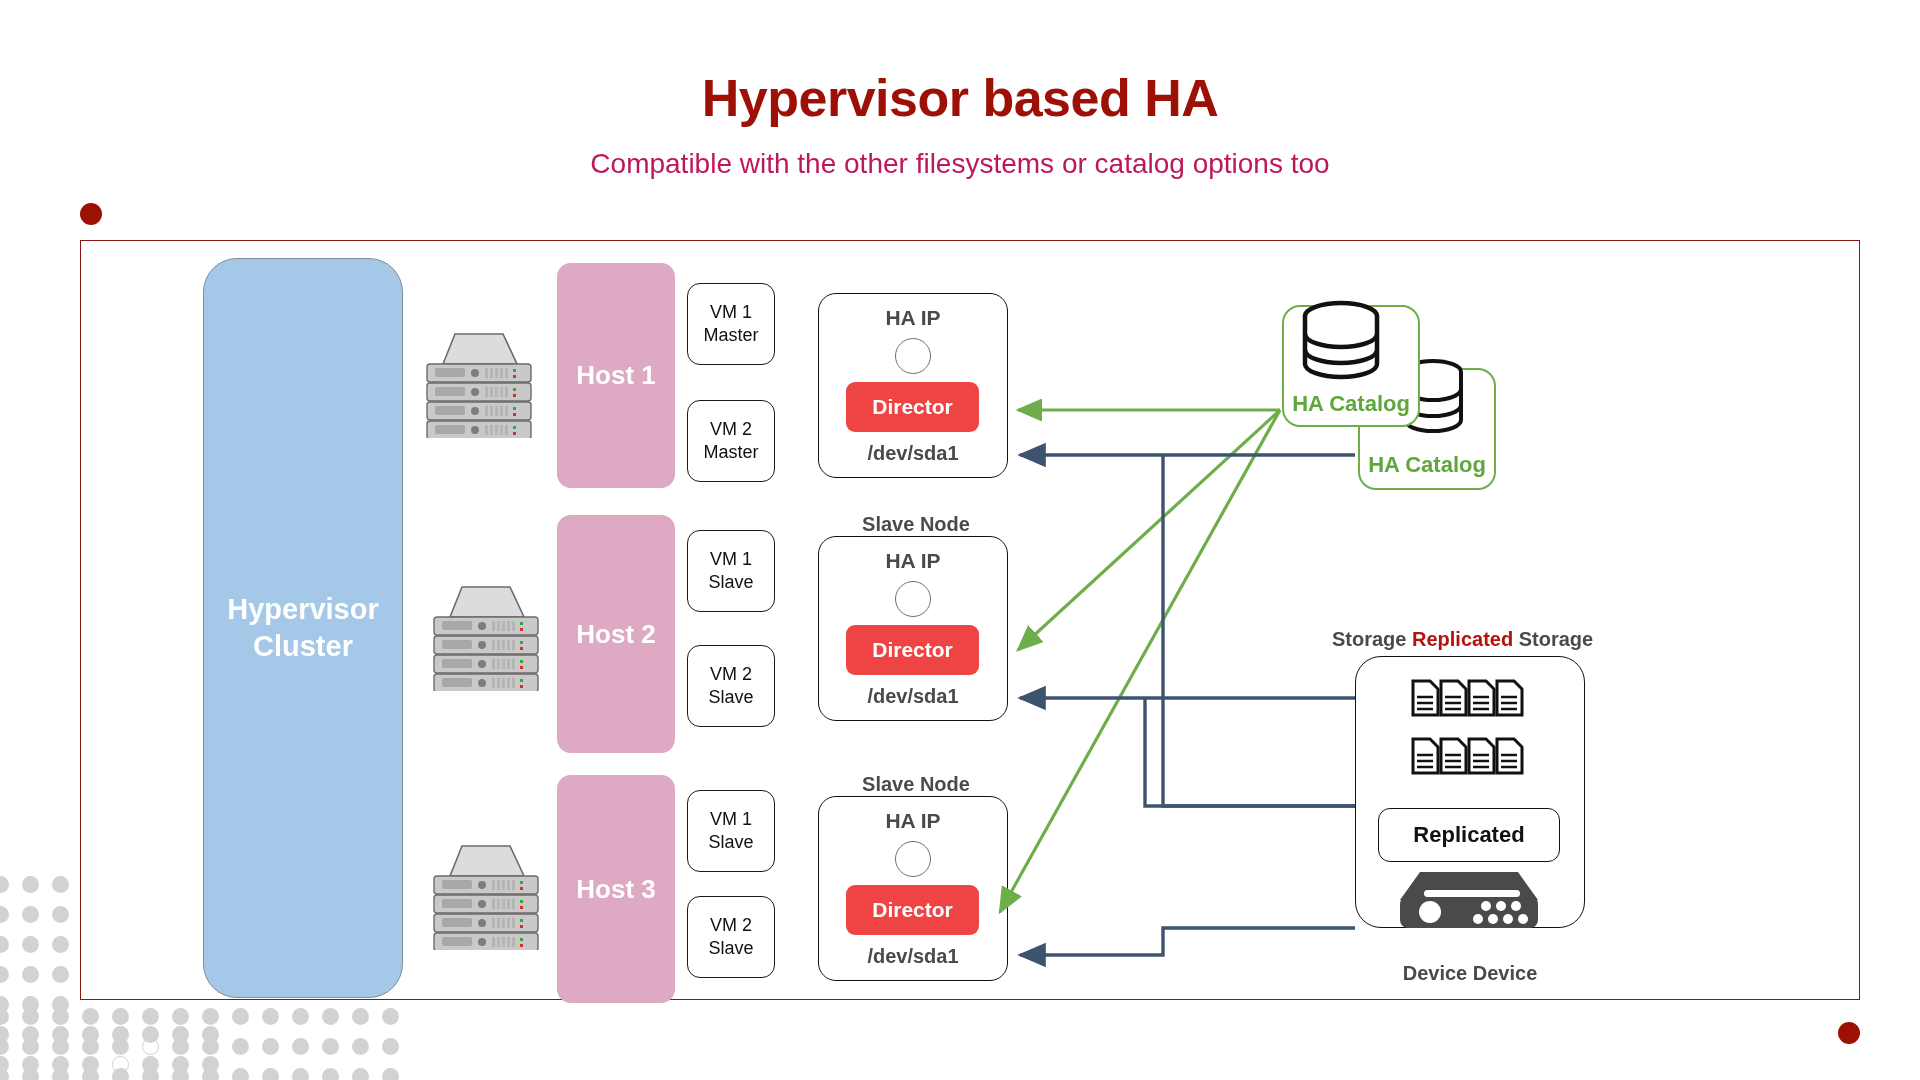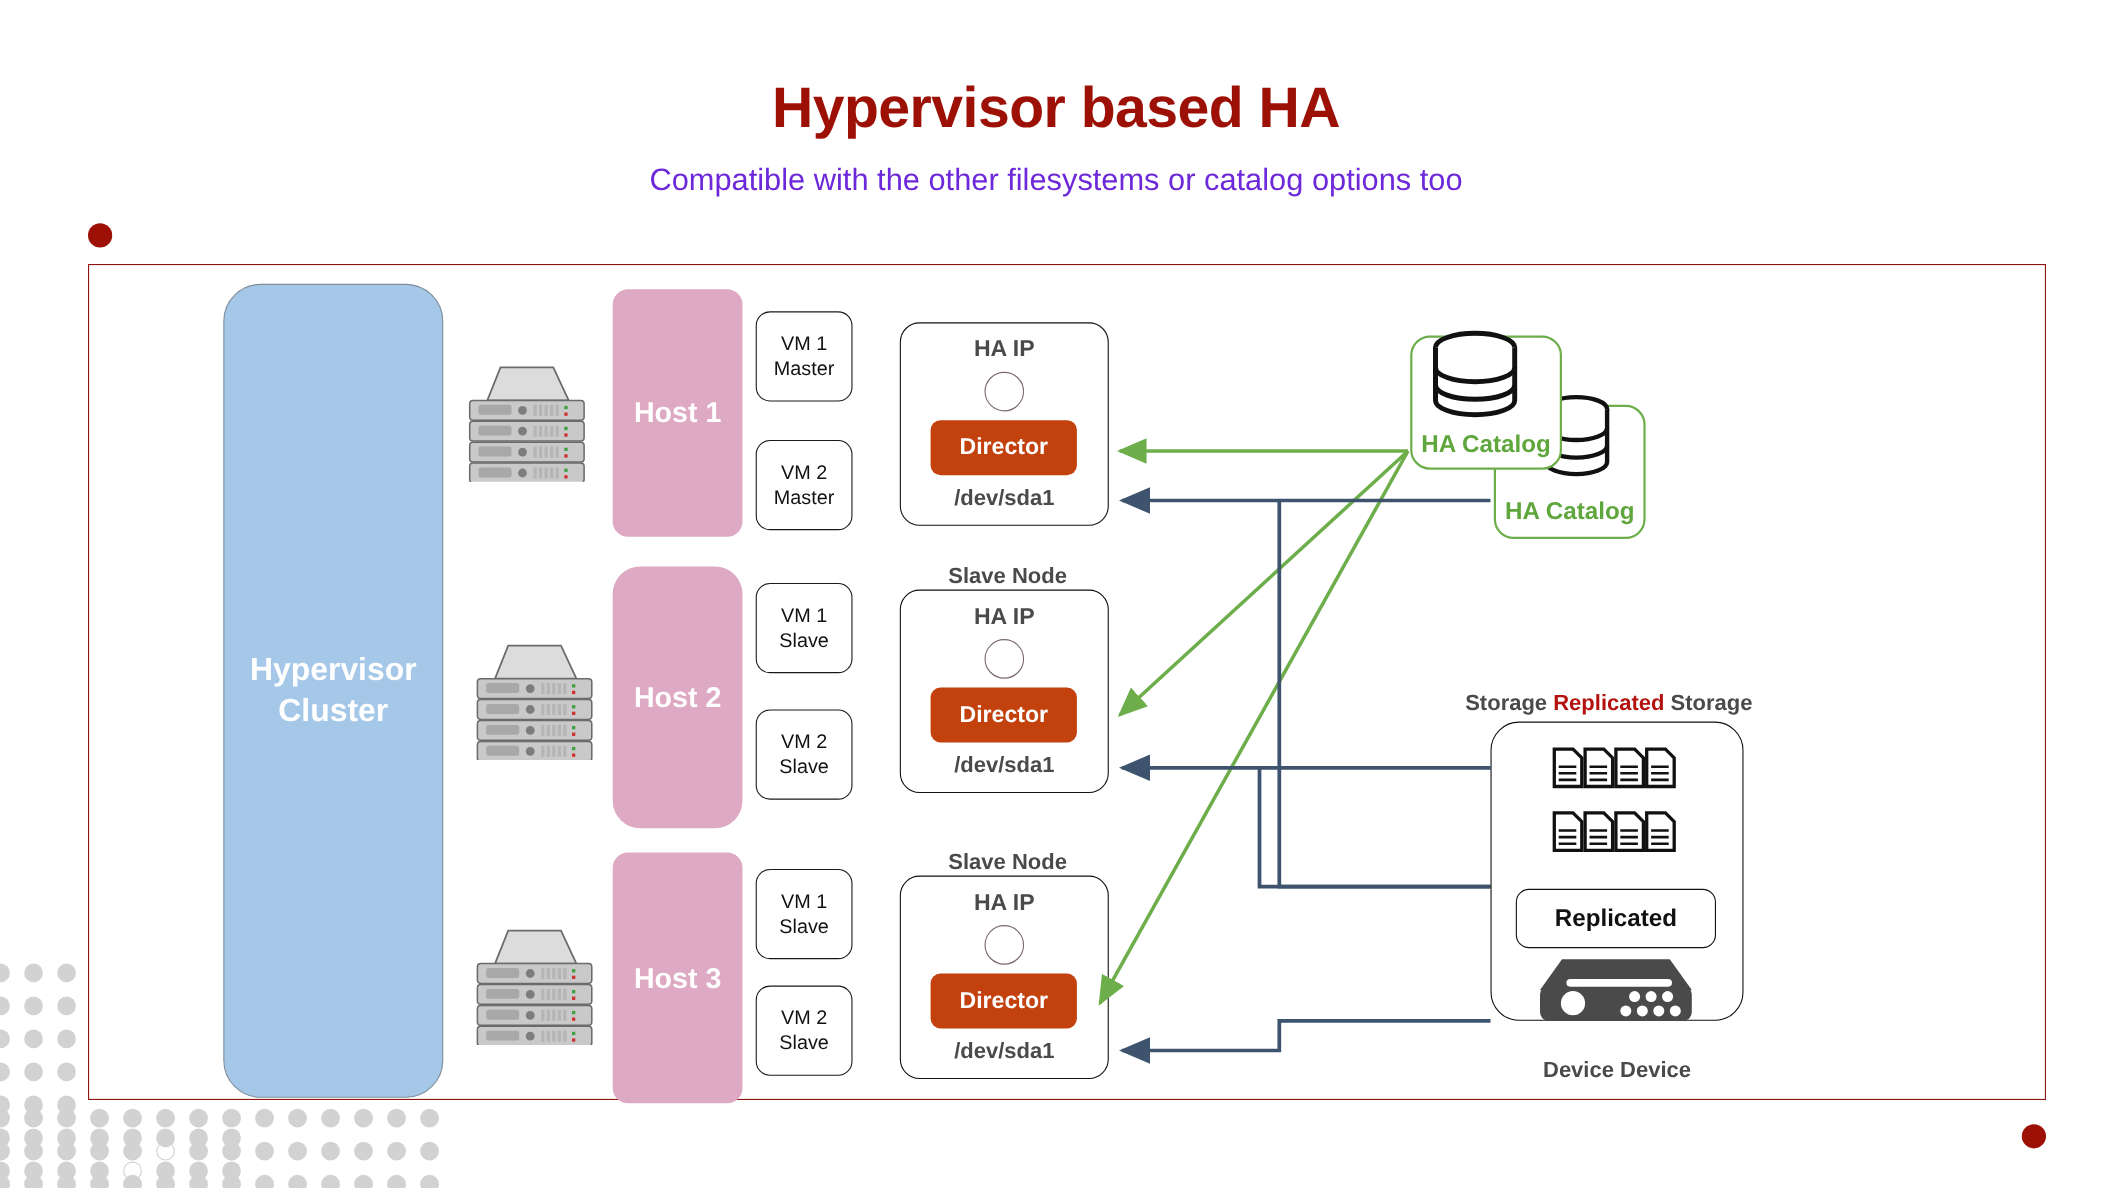--- a/index.html
+++ b/index.html
@@ -14,21 +14,21 @@
   
   .slide-title {
     position: absolute; left: 0; top: 68px; width: 1920px;
     text-align: center;
     font-size: 52px; font-weight: bold; color: #9C1006;
     letter-spacing: -0.5px;
   }
   .slide-subtitle {
     position: absolute; left: 0; top: 148px; width: 1920px;
     text-align: center;
-    font-size: 28px; font-weight: normal; color: #6d28d9;
+    font-size: 28px; font-weight: normal; color: #be185d;
   }
 
   
   .frame {
     position: absolute; left: 80px; top: 240px;
     width: 1780px; height: 760px;
     border: 1.6px solid #8C1512;
     background: transparent;
   }
   .dot-red {
@@ -99,21 +99,21 @@
   }
   .node .haip-circle {
     position: absolute; left: 50%; top: 44px;
     transform: translateX(-50%);
     width: 36px; height: 36px; border-radius: 50%;
     border: 1.4px solid #7a6a6a; background: #ffffff;
   }
   .node .director {
     position: absolute; left: 27px; top: 88px;
     width: 133px; height: 50px;
-    background: #c2410c; border-radius: 9px;
+    background: #ef4444; border-radius: 9px;
     display: flex; align-items: center; justify-content: center;
     color: #ffffff; font-size: 21px; font-weight: bold;
   }
   .node .devpath {
     position: absolute; left: 0; bottom: 12px; width: 100%;
     text-align: center; font-size: 20px; font-weight: bold; color: #4A4A4A;
   }
 
   
   .catalog {
@@ -433,21 +433,21 @@
           </g>
           <rect x="88" y="49" width="3" height="3" fill="#3FA03F"></rect>
           <rect x="88" y="55" width="3" height="3" fill="#D03030"></rect>
         </g>
     </svg>
   </div>
 
   <div class="host" style="left:557px; top:263px; height:225px;">
     <span>Host 1</span>
   </div>
-  <div class="host" style="left:557px; top:515px; height:238px;border-radius:25px;">
+  <div class="host" style="left:557px; top:515px; height:238px;">
     <span>Host 2</span>
   </div>
   <div class="host" style="left:557px; top:775px; height:228px;">
     <span>Host 3</span>
   </div>
 
   <div class="vm" style="left:687px; top:283px;">
     <span>VM 1</span>
     <span>Master</span>
   </div>

